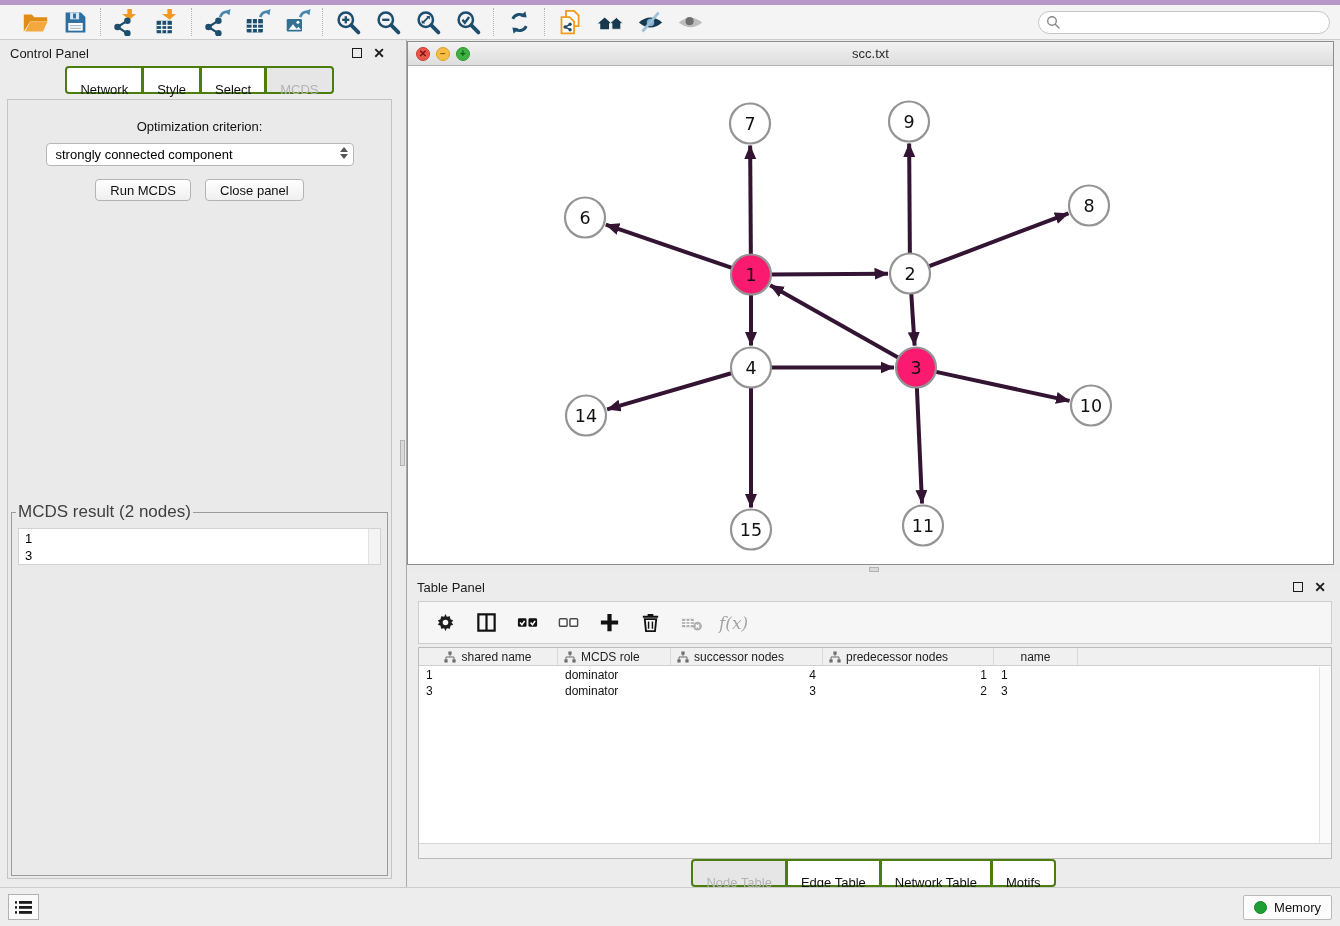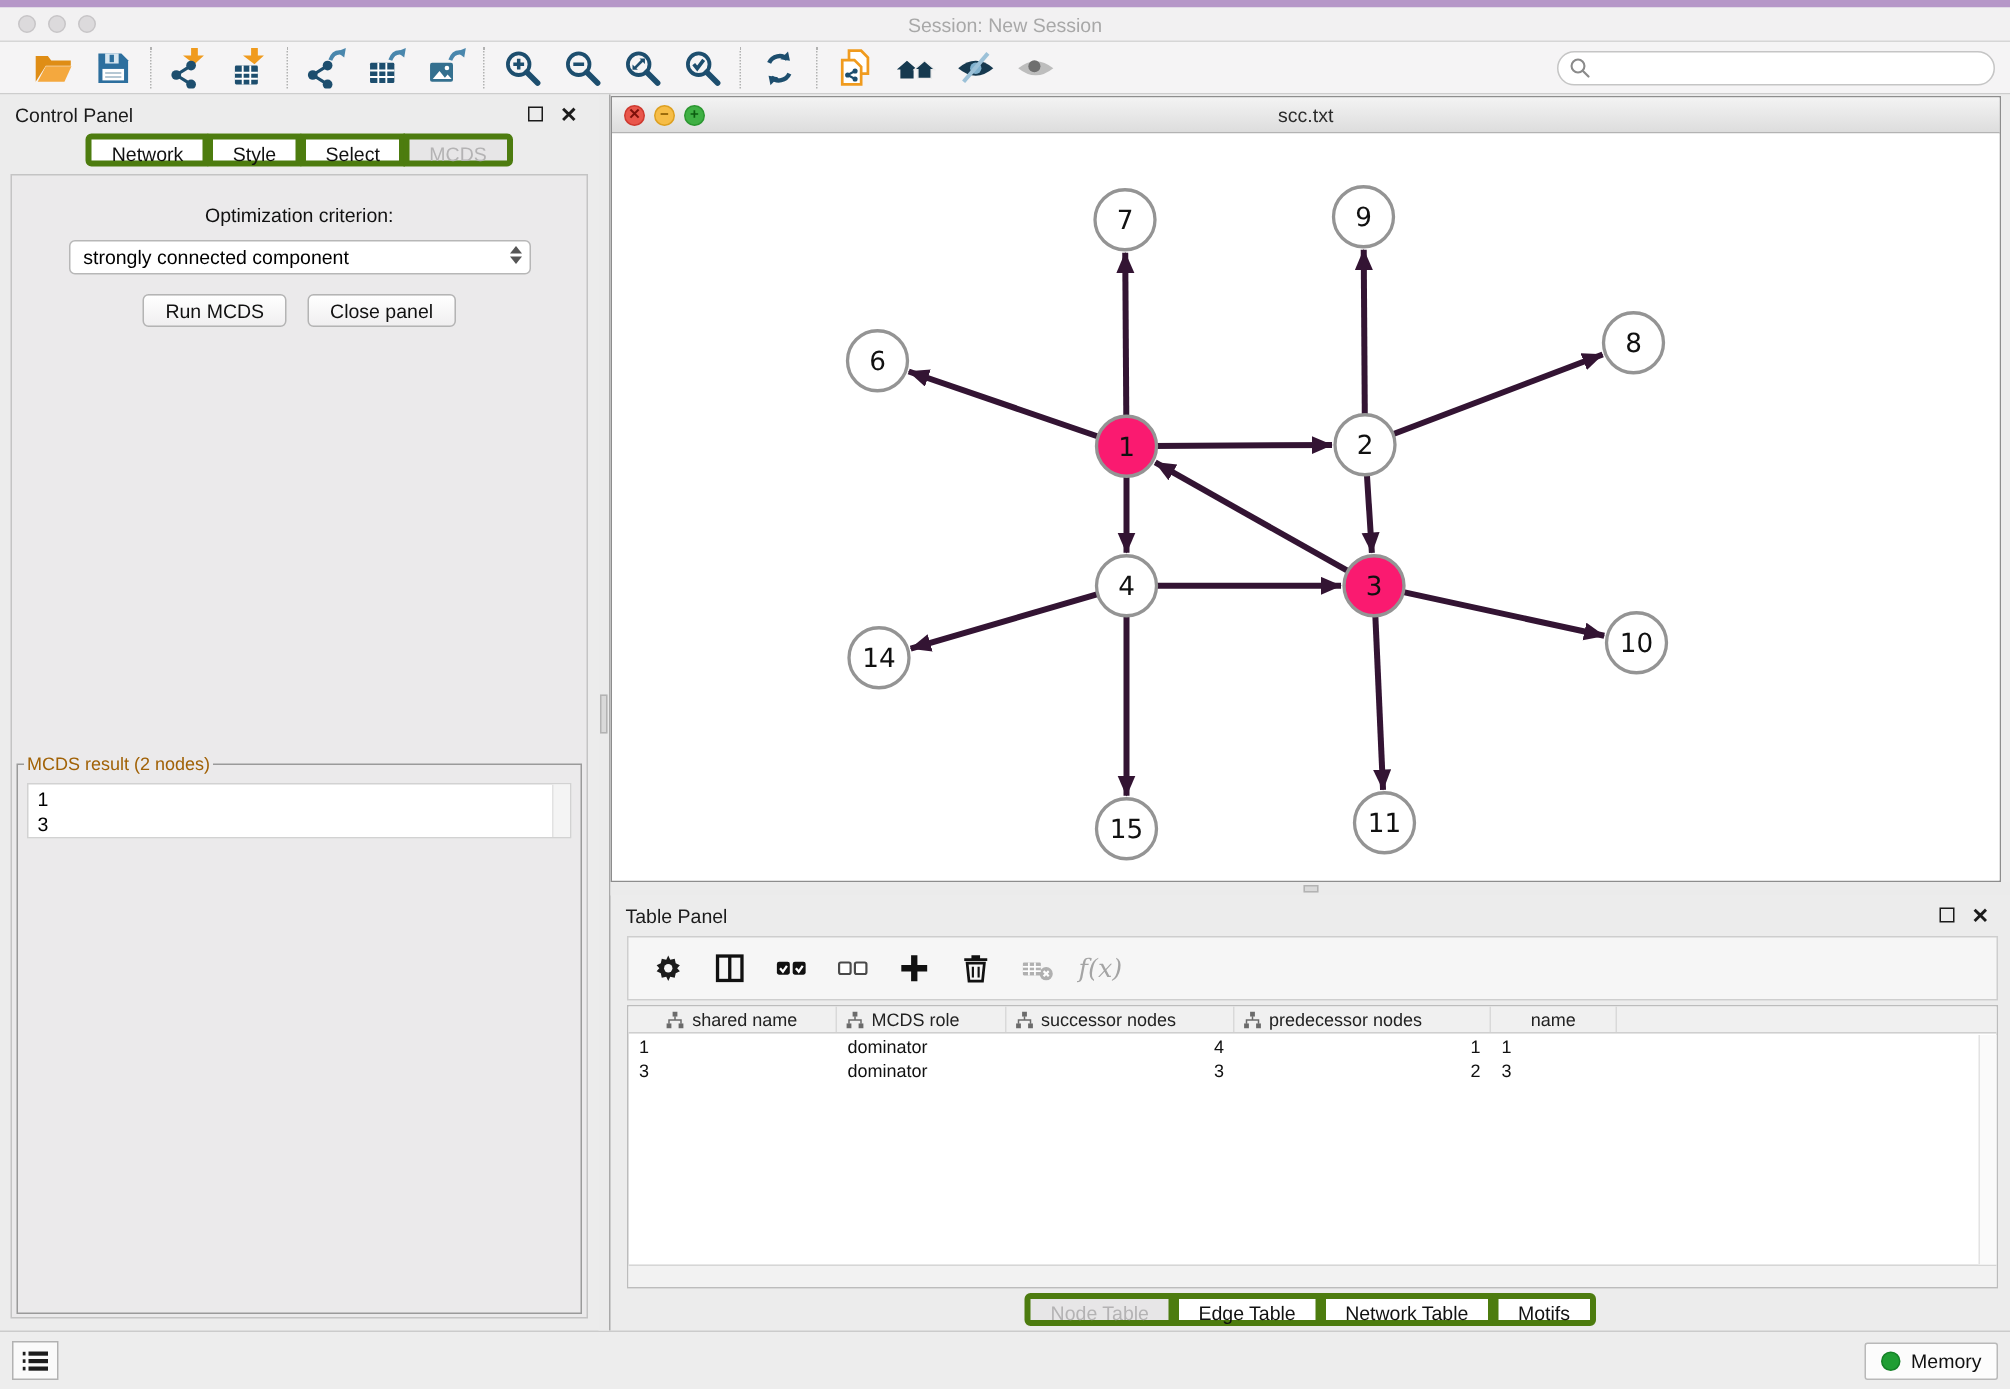--- a/index.html
+++ b/index.html
@@ -28,35 +28,35 @@
   .main { flex:1; display:flex; min-height:0; }
 
   
   .control-panel { width:399px; display:flex; flex-direction:column; background:#ececec; }
   .cp-header, .tp-header { height:26px; display:flex; align-items:center; padding:0 14px 0 10px; }
   .panel-title { font-size:13px; color:#1b1b1b; }
   .win-icons { margin-left:auto; display:flex; align-items:center; gap:11px; }
   .win-float { width:10px; height:10px; border:1.5px solid #1b1b1b; background:transparent; }
   .win-close { font-size:14px; font-weight:bold; color:#1b1b1b; line-height:10px; }
   .cp-tabs, .tp-tabs { display:flex; justify-content:center; }
-  .tab { height:22px; line-height:20px; padding:0 13px; background:#fff; border:4px solid #4d7c0f; font-size:13px; color:#111; margin-left:-1px; cursor:default; }
+  .tab { height:22px; line-height:20px; padding:12px 13px; background:#fff; border:2px solid #4d7c0f; font-size:13px; color:#111; margin-left:-1px; cursor:default; }
   .tab:first-child { border-radius:4px 0 0 4px; margin-left:0; }
   .tab:last-child { border-radius:0 4px 4px 0; }
   .tab.selected { background:#e7e6e7; color:#b4b3b4; }
   .cp-body { flex:1; margin:5px 7px 8px 7px; border:1px solid #c4c4c4; background:#ebeaeb; display:flex; flex-direction:column; align-items:center; min-height:0; }
   .opt-label { margin-top:19px; font-size:13px; color:#111; }
   .criterion-select { margin-top:9px; width:308px; height:23px; background:#fff; border:1px solid #b7b7b7; border-radius:4px; display:flex; align-items:center; padding-left:9px; font-size:13px; position:relative; }
   .stepper { position:absolute; right:5px; top:3px; display:flex; flex-direction:column; gap:2px; }
   .stp-up { width:0; height:0; border-left:4px solid transparent; border-right:4px solid transparent; border-bottom:5px solid #555; }
   .stp-dn { width:0; height:0; border-left:4px solid transparent; border-right:4px solid transparent; border-top:5px solid #555; }
   .cp-buttons { margin-top:13px; display:flex; gap:14px; }
   .mac-btn { height:22px; padding:0 14px; background:linear-gradient(#ffffff,#f0eff0); border:1px solid #b4b4b4; border-radius:4px; font-size:13px; color:#111; font-family:"Liberation Sans",sans-serif; }
   .cp-spacer { flex:1; }
   .result-fieldset { width:377px; height:374px; border:1px solid #9a9a9a; margin-bottom:2px; background:transparent; position:relative; padding:6px; }
-  .result-fieldset legend { font-size:12px; color:#a16207; padding:0 2px; margin-left:-2px; }
+  .result-fieldset legend { font-size:17px; color:#404040; padding:0 2px; margin-left:-2px; }
   .result-box { width:100%; height:100%; background:#fff; border:1px solid #d2d2d2; position:relative; font-size:13px; line-height:17px; }
   .result-lines { padding:1px 0 0 6px; }
   .result-scroll { position:absolute; top:0; right:0; bottom:0; width:12px; background:#f4f4f4; border-left:1px solid #e2e2e2; }
 
   
   .v-splitter { width:8px; background:#ebebeb; border-right:1px solid #a9a9a9; position:relative; }
   .grip-v { position:absolute; top:400px; left:1px; width:5px; height:26px; background:#d9d9d9; border:1px solid #b3b3b3; }
 
   
   .right-col { flex:1; display:flex; flex-direction:column; min-width:0; background:#ececec; }
@@ -98,28 +98,20 @@
   .memory-btn { margin-left:auto; height:25px; display:flex; align-items:center; gap:7px; background:#fcfcfc; border:1px solid #b9b9b9; border-radius:2px; padding:0 10px; font-size:13px; color:#111; }
   .mem-dot { width:13px; height:13px; border-radius:50%; background:#1f9e33; border:1px solid #158227; }
 </style>
 </head>
 <body>
 
 <div class="app">
 
   <div class="top-strip"></div>
 
-  <div class="titlebar">
-    <div class="tl-dots">
-      <div class="tl-dot"></div>
-      <div class="tl-dot"></div>
-      <div class="tl-dot"></div>
-    </div>
-    <div class="tb-title">Session: New Session</div>
-  </div>
 
   <div class="toolbar">
     <div class="tb-groups">
         <div class="tb-group">
           <div class="tb-icon">
             <svg viewBox="0 0 30 30">
               <path d="M2 25 V6 h9 l2.5 3.2 H28 v4 H9.5 L2 25 z" fill="#df8d15"></path>
               <path d="M9.5 13.6 h19 l-5.2 11.4 H3.5 z" fill="#f4a83e"></path>
             </svg>
           </div>

